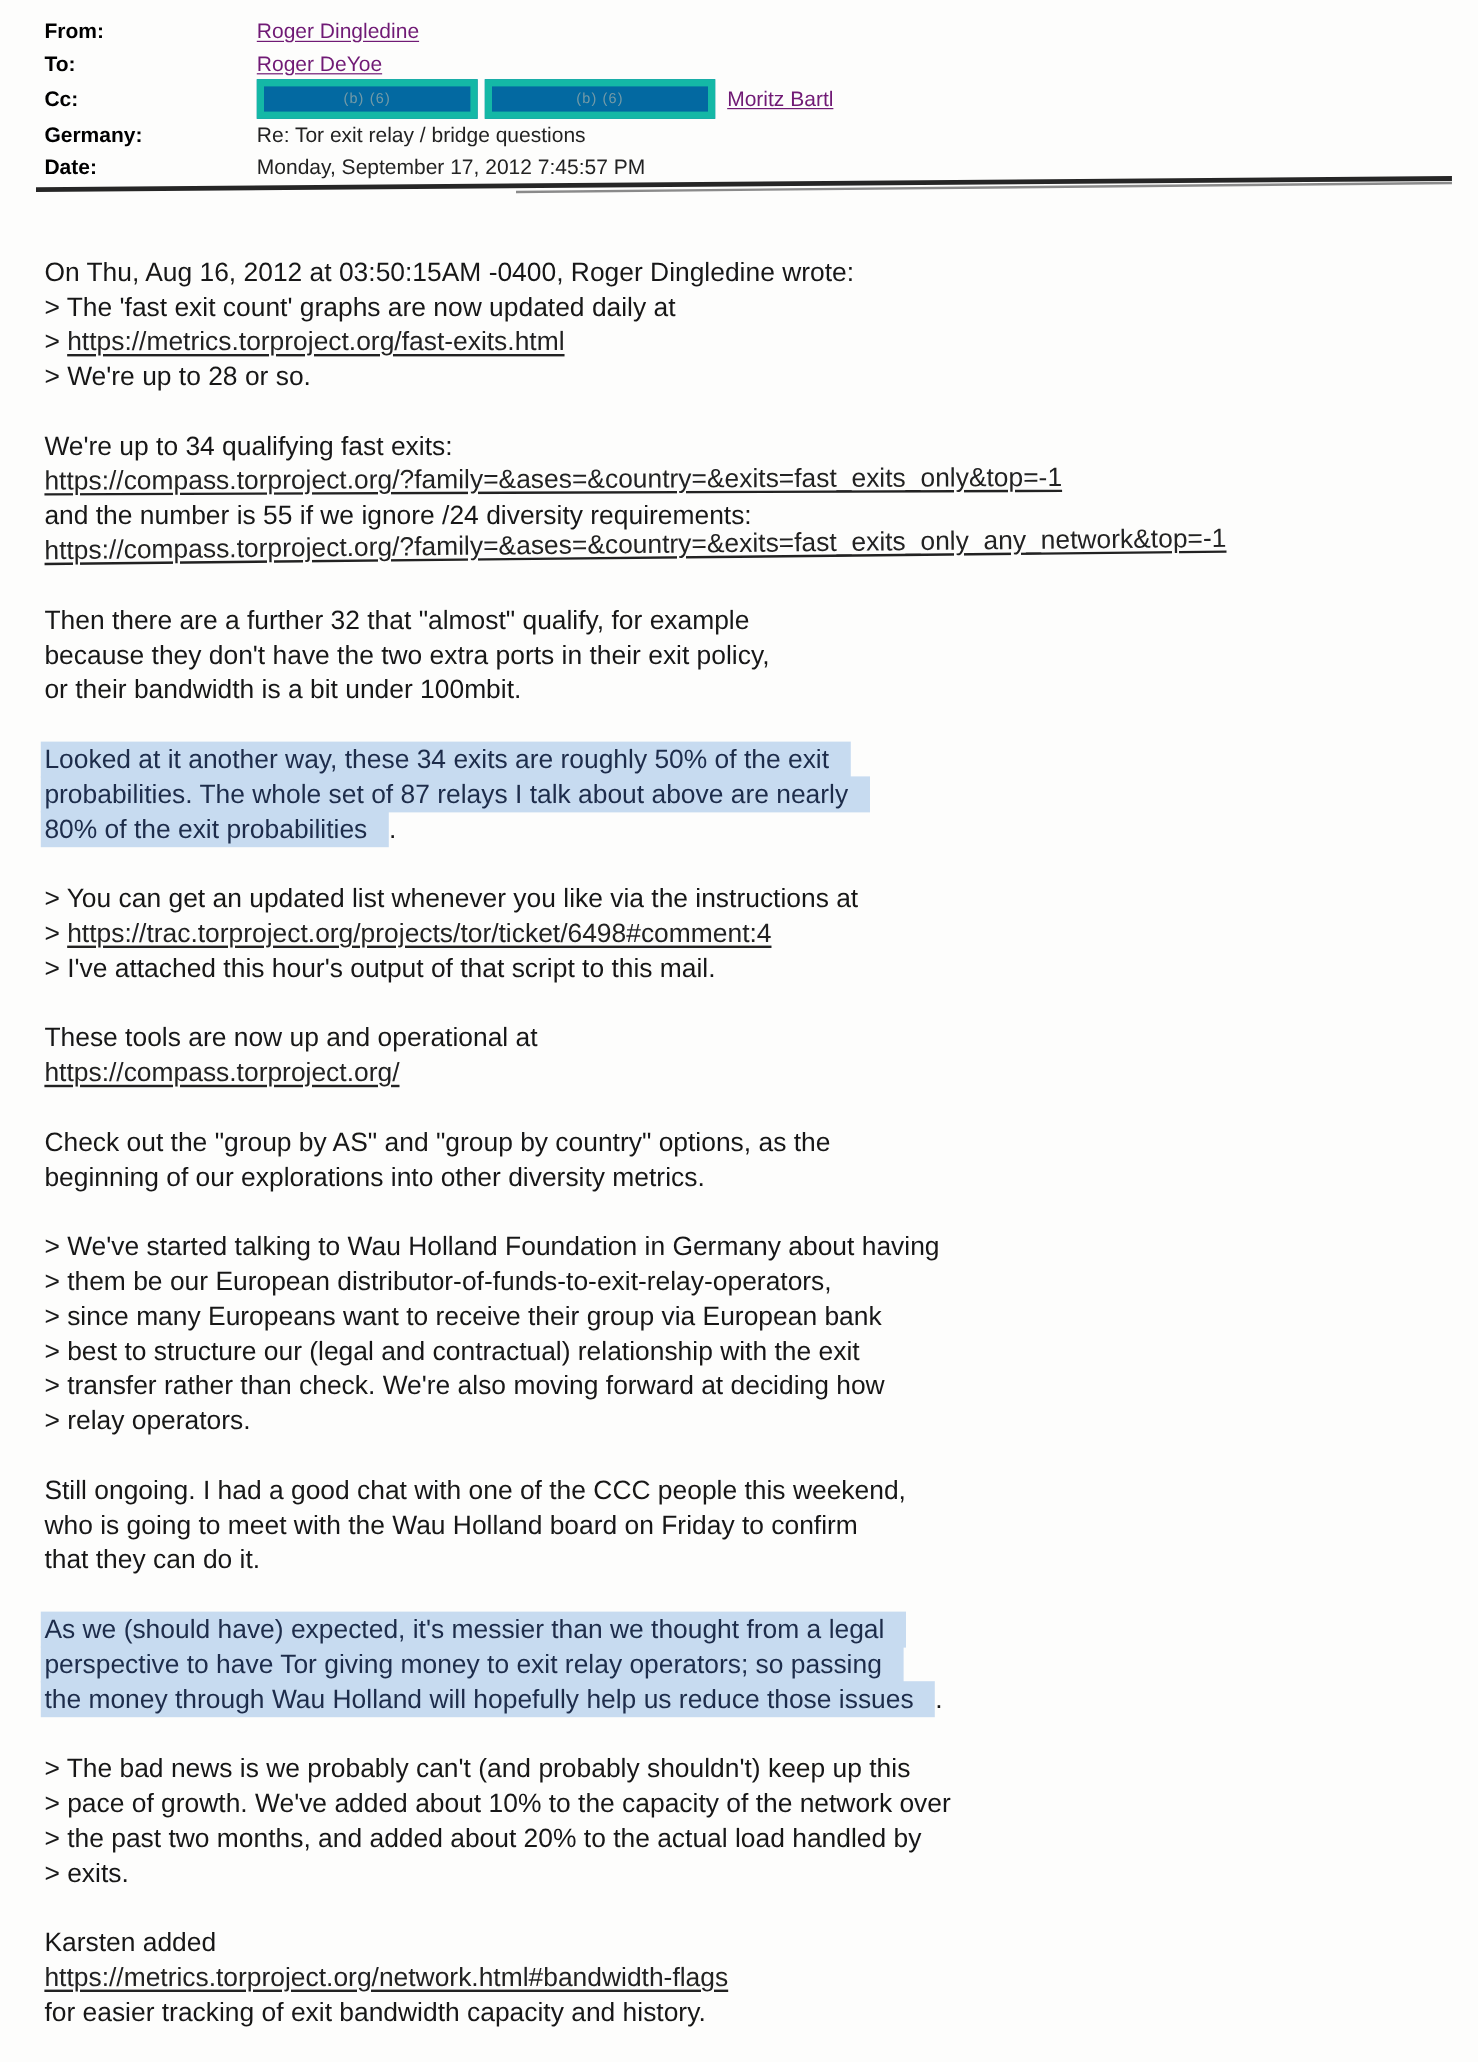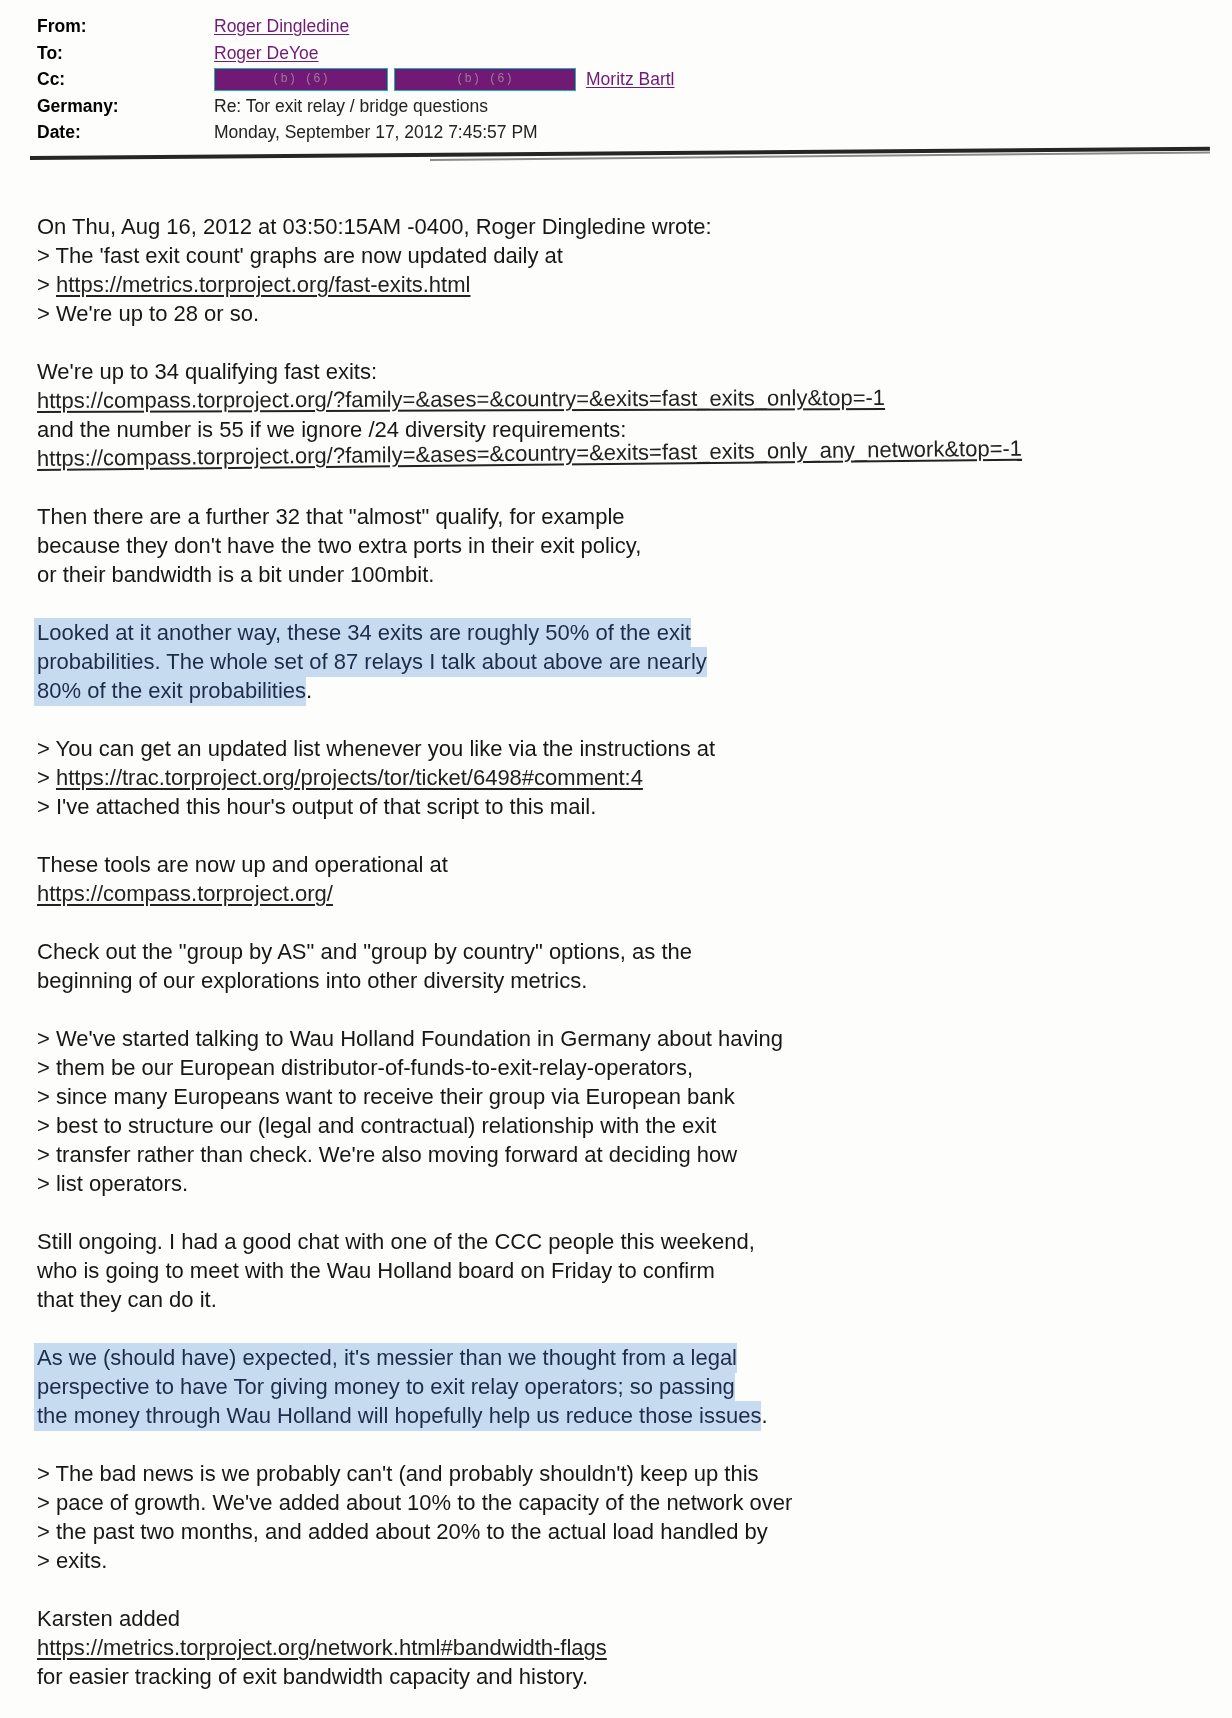--- a/index.html
+++ b/index.html
@@ -9,39 +9,39 @@
     font-family:"Liberation Sans","DejaVu Sans",sans-serif; color:#1c1c1c;
   }
   
   .header { position:absolute; top:13px; left:37px; right:30px; }
   .hrow { display:flex; align-items:center; line-height:26.5px; font-size:17.5px; }
   .hlabel { width:177px; font-weight:bold; color:#000000; flex:0 0 auto; }
   .hvalue { color:#222; }
   .hlink { text-decoration:underline; text-underline-offset:2px; color:#701a75; }
   .redact {
     display:inline-flex; align-items:center; justify-content:center;
-    width:172px; height:21px; background:#701a75; border:1px solid #14b8a6;
+    width:172px; height:21px; background:#0369a1; border:6px solid #14b8a6;
     margin-right:6px; vertical-align:middle;
-    color:rgba(190,186,172,0.6); font-size:12px; letter-spacing:1px;font-family:Liberation Mono, monospace;
+    color:rgba(190,186,172,0.6); font-size:12px; letter-spacing:1px;
   }
   .redact + .redact { width:180px; margin-right:10px; }
   .cc-value { display:flex; align-items:center; }
   
   .hr1 { position:absolute; top:156px; left:30px; width:1180px; height:4px;
          background:#262626; transform:rotate(-0.45deg); transform-origin:left center; }
   .hr2 { position:absolute; top:159px; left:430px; width:780px; height:2px;
          background:#8a8a8a; transform:rotate(-0.55deg); transform-origin:left center; }
   
   .body { position:absolute; top:212px; left:37px; font-size:22px; line-height:29px; color:#171717; }
   .para { margin:0 0 29px 0; }
   .line { white-space:pre; }
   .quote { color:#1b1b1b; }
   .link { text-decoration:underline; text-underline-offset:3px;
           text-decoration-thickness:2px; color:#222; }
-  .hl { background:#c7dbf0; color:#1d2c4a; margin-left:-3px; padding:2px 0 3px 3px; }
+  .hl { background:#c7dbf0; color:#1d2c4a; margin-left:-3px; padding:2px 18px 3px 3px; }
   .tail { color:#171717; }
   
   .body .para:nth-of-type(2) .line:nth-child(2) { transform:rotate(-0.2deg); transform-origin:left center; }
   .body .para:nth-of-type(2) .line:nth-child(4) { transform:rotate(-0.6deg); transform-origin:left center; }
 </style>
 </head>
 <body>
 
 <div class="page">
   <div class="header" id="header">
@@ -107,21 +107,21 @@
       <div class="para">
         <div class="line"><span>Check out the "group by AS" and "group by country" options, as the</span></div>
         <div class="line"><span>beginning of our explorations into other diversity metrics.</span></div>
       </div>
       <div class="para">
         <div class="line"><span class="quote">&gt; </span><span>We've started talking to Wau Holland Foundation in Germany about having</span></div>
         <div class="line"><span class="quote">&gt; </span><span>them be our European distributor-of-funds-to-exit-relay-operators,</span></div>
         <div class="line"><span class="quote">&gt; </span><span>since many Europeans want to receive their group via European bank</span></div>
         <div class="line"><span class="quote">&gt; </span><span>best to structure our (legal and contractual) relationship with the exit</span></div>
         <div class="line"><span class="quote">&gt; </span><span>transfer rather than check. We're also moving forward at deciding how</span></div>
-        <div class="line"><span class="quote">&gt; </span><span>list operators.</span></div>
+        <div class="line"><span class="quote">&gt; </span><span>relay operators.</span></div>
       </div>
       <div class="para">
         <div class="line"><span>Still ongoing. I had a good chat with one of the CCC people this weekend,</span></div>
         <div class="line"><span>who is going to meet with the Wau Holland board on Friday to confirm</span></div>
         <div class="line"><span>that they can do it.</span></div>
       </div>
       <div class="para">
         <div class="line"><span class=" hl">As we (should have) expected, it's messier than we thought from a legal</span></div>
         <div class="line"><span class=" hl">perspective to have Tor giving money to exit relay operators; so passing</span></div>
         <div class="line"><span class=" hl">the money through Wau Holland will hopefully help us reduce those issues</span><span class="tail">.</span></div>

